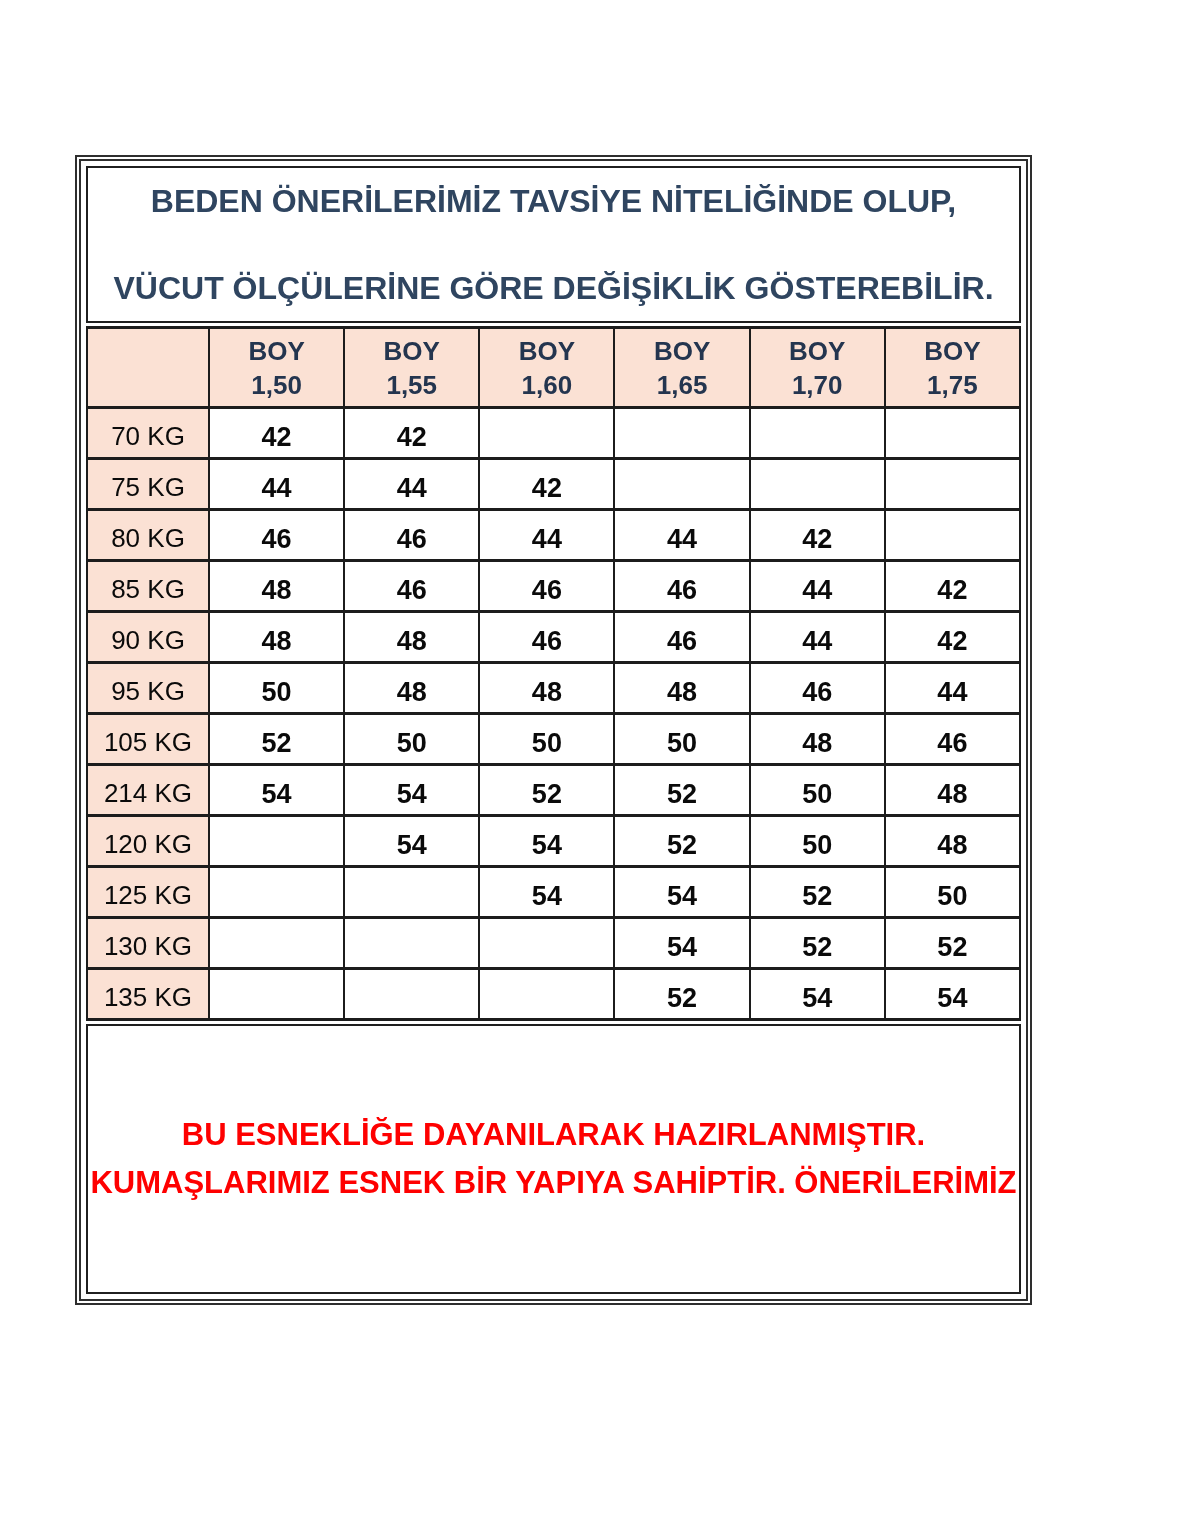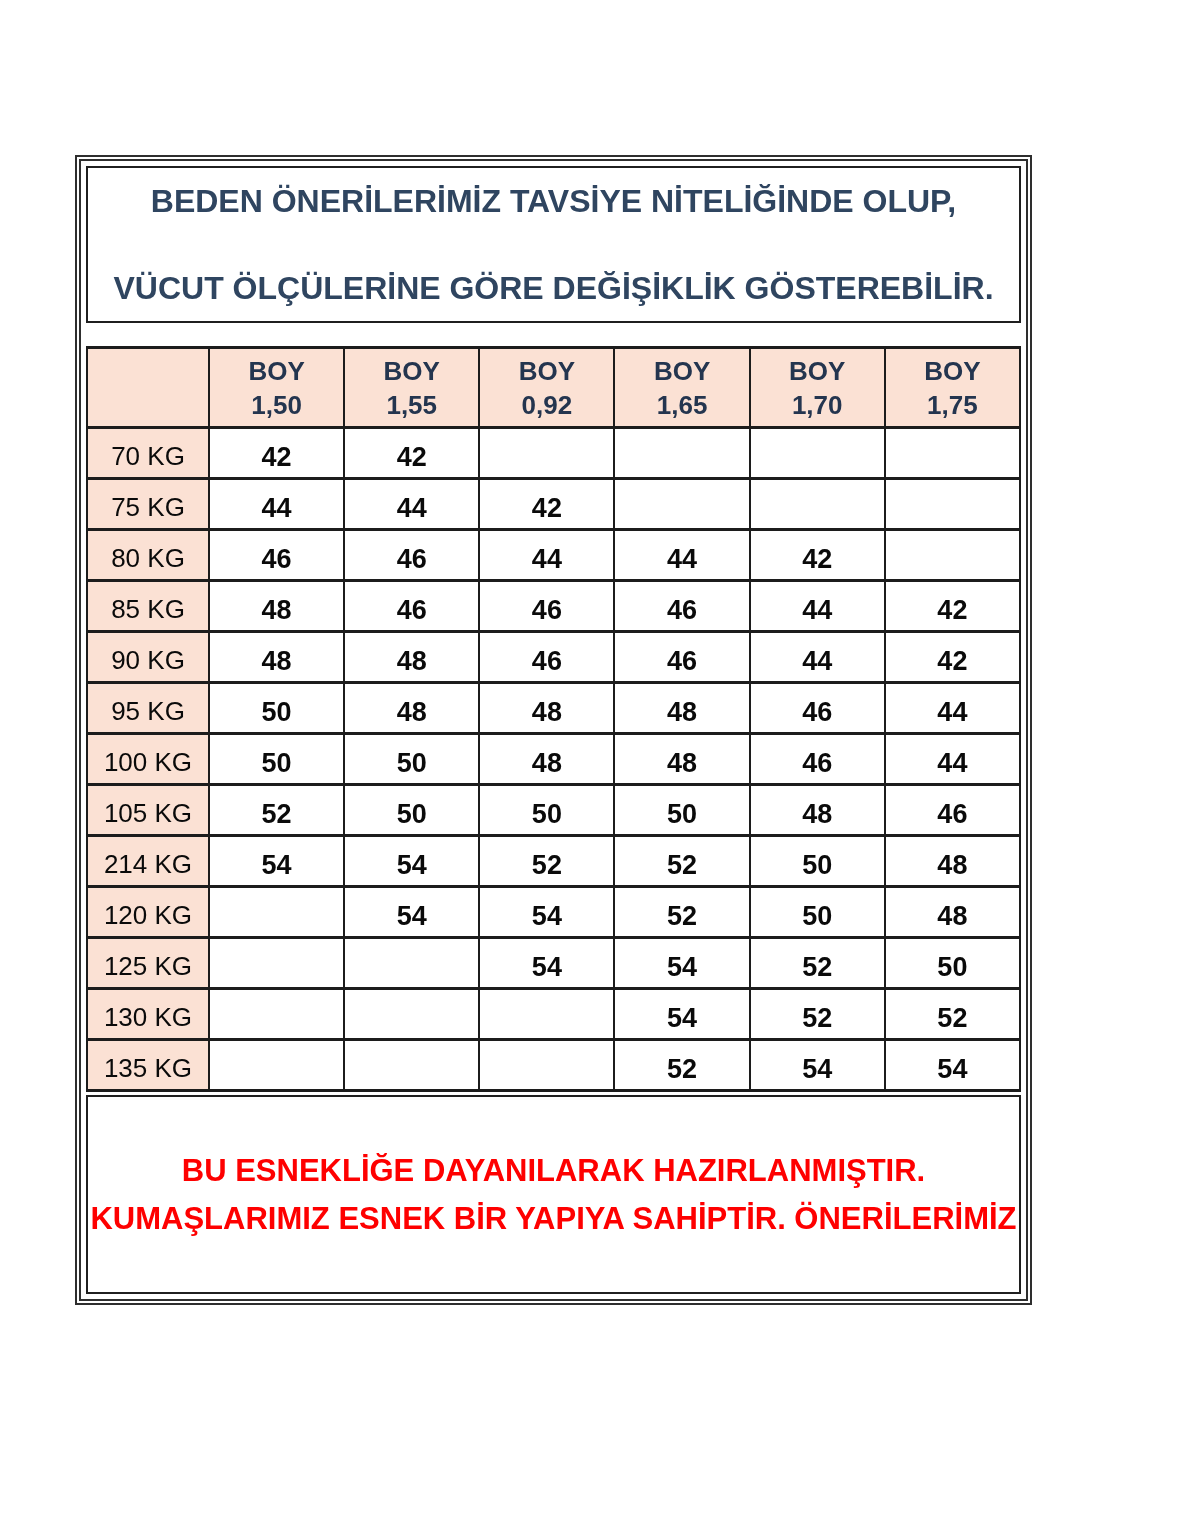--- a/index.html
+++ b/index.html
@@ -44,21 +44,20 @@
     font-weight: 700;
     line-height: 51px;
     letter-spacing: 0px;
     gap: 36px;
   }
   table.size-table {
     flex: 0 0 auto;
     width: 100%;
     border-collapse: collapse;
     table-layout: fixed;
-    margin-top: 20px;
   }
   table.size-table th,
   table.size-table td {
     box-sizing: border-box;
     border: 2px solid #1c1c1c;
     border-top-width: 3px;
     border-bottom-width: 3px;
   }
   col.c-weight { width: 122px; }
   thead th {
@@ -136,21 +135,21 @@
           <th>
             <div class="col-h-label">BOY</div>
             <div class="col-h-value">1,50</div>
           </th>
           <th>
             <div class="col-h-label">BOY</div>
             <div class="col-h-value">1,55</div>
           </th>
           <th>
             <div class="col-h-label">BOY</div>
-            <div class="col-h-value">0,92</div>
+            <div class="col-h-value">1,60</div>
           </th>
           <th>
             <div class="col-h-label">BOY</div>
             <div class="col-h-value">1,65</div>
           </th>
           <th>
             <div class="col-h-label">BOY</div>
             <div class="col-h-value">1,70</div>
           </th>
           <th>
@@ -202,29 +201,20 @@
           <td class="size-cell">48</td>
           <td class="size-cell">46</td>
           <td class="size-cell">46</td>
           <td class="size-cell">44</td>
           <td class="size-cell">42</td>
         </tr>
         <tr>
           <th class="weight-cell">95 KG</th>
           <td class="size-cell">50</td>
           <td class="size-cell">48</td>
-          <td class="size-cell">48</td>
-          <td class="size-cell">48</td>
-          <td class="size-cell">46</td>
-          <td class="size-cell">44</td>
-        </tr>
-        <tr>
-          <th class="weight-cell">100 KG</th>
-          <td class="size-cell">50</td>
-          <td class="size-cell">50</td>
           <td class="size-cell">48</td>
           <td class="size-cell">48</td>
           <td class="size-cell">46</td>
           <td class="size-cell">44</td>
         </tr>
         <tr>
           <th class="weight-cell">105 KG</th>
           <td class="size-cell">52</td>
           <td class="size-cell">50</td>
           <td class="size-cell">50</td>

